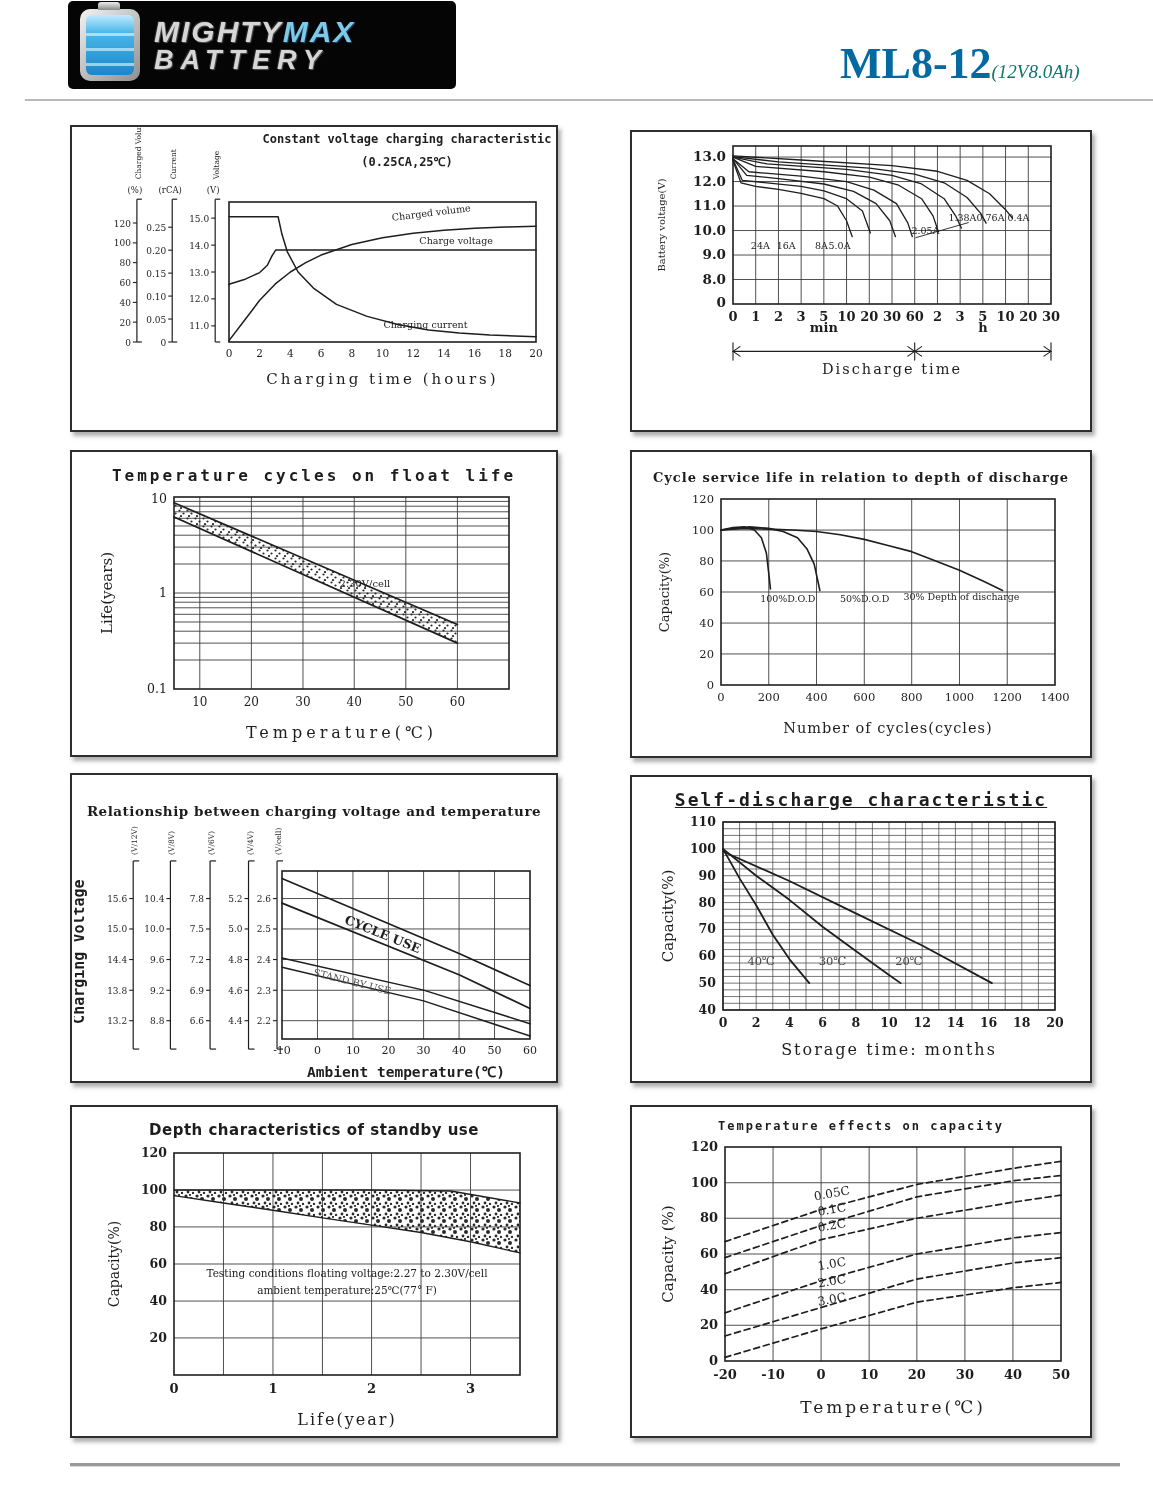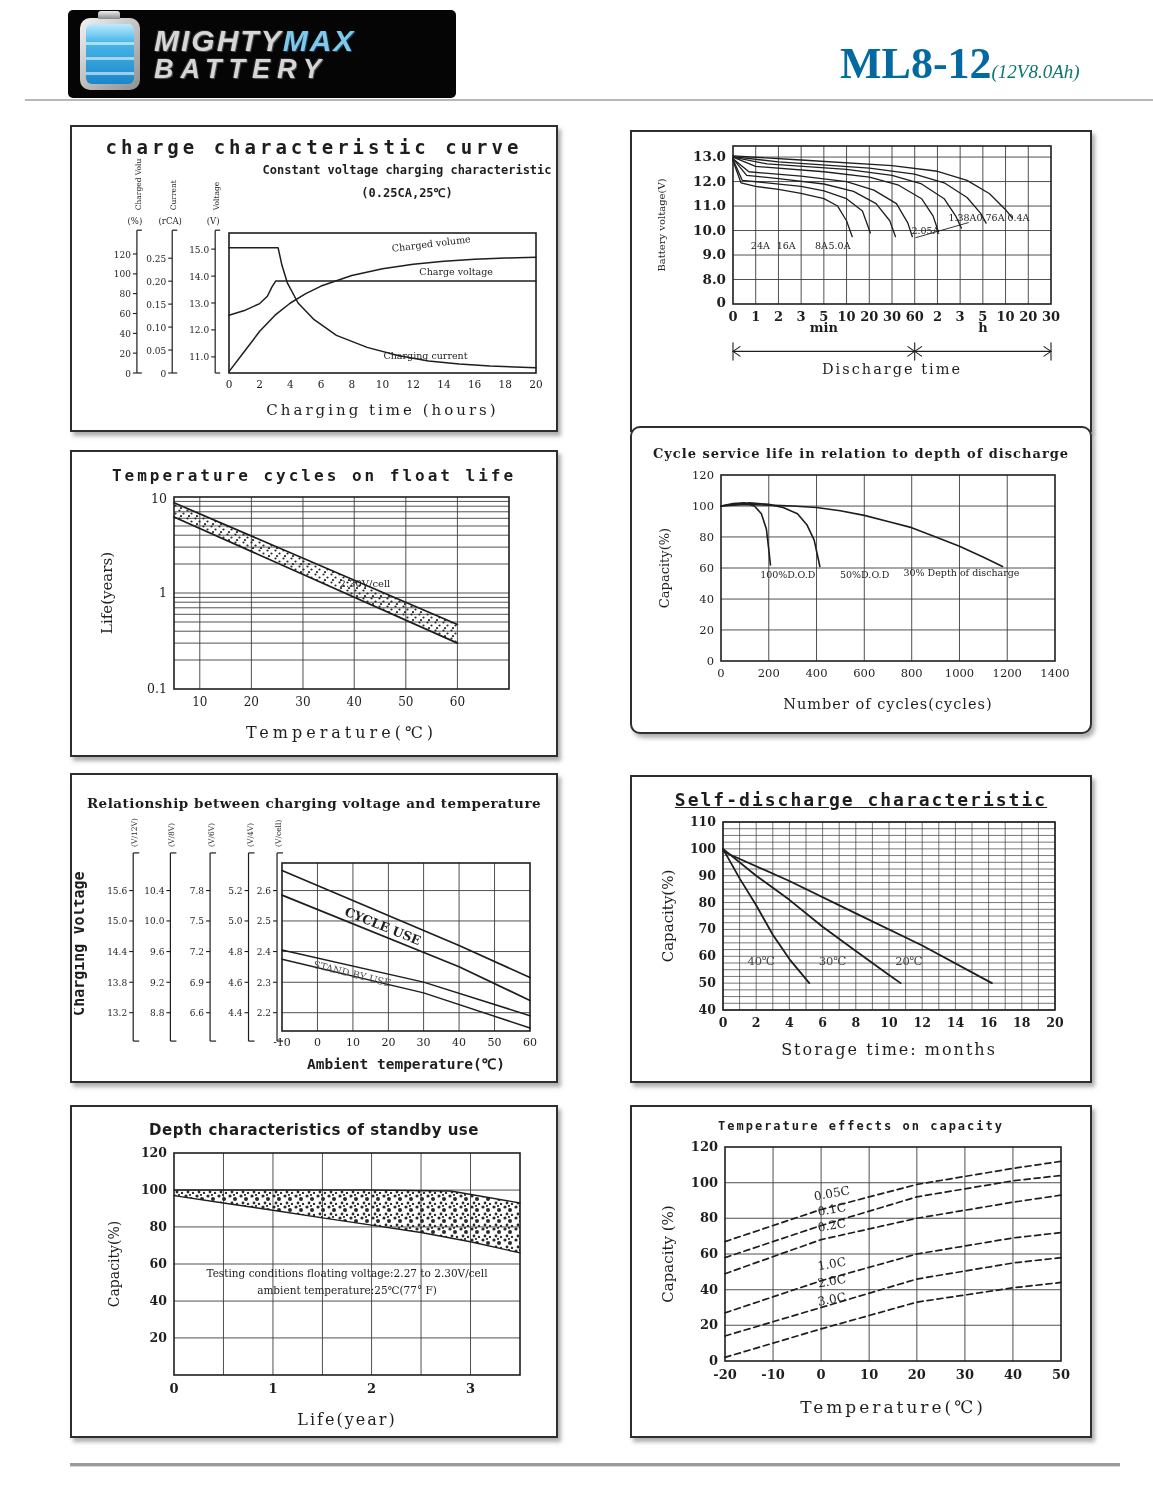--- a/index.html
+++ b/index.html
@@ -1,20 +1,20 @@
 <!DOCTYPE html>
 <html><head>
 <meta charset="utf-8">
 <style>
   html,body{margin:0;padding:0;background:#fff;}
   body{width:1153px;height:1500px;position:relative;font-family:"Liberation Sans",sans-serif;color:#222;}
   .hdr-rule{position:absolute;left:25px;top:99px;width:1128px;height:2px;background:#b8b8b8;}
   .ftr-rule{position:absolute;left:70px;top:1463px;width:1050px;height:3px;background:#9a9a9a;border-bottom:1px solid #d8d8d8;}
   
-  .logo{position:absolute;left:68px;top:10px;width:388px;height:88px;background:#050505;border-radius:5px;display:flex;align-items:center;padding-left:12px;box-sizing:border-box;}
+  .logo{position:absolute;left:68px;top:1px;width:388px;height:88px;background:#050505;border-radius:5px;display:flex;align-items:center;padding-left:12px;box-sizing:border-box;}
   .bat{width:60px;height:72px;background:linear-gradient(135deg,#f2f2f2,#8f8f8f);border-radius:10px;position:relative;padding:6px;box-sizing:border-box;}
   .bat:before{content:"";position:absolute;top:-7px;left:18px;width:22px;height:8px;background:linear-gradient(#eee,#888);border-radius:3px 3px 0 0;}
   .bat-in{width:100%;height:100%;border-radius:6px;background:linear-gradient(180deg,#bfeaff 0%,#49b7e8 30%,#1b86c9 100%);position:relative;overflow:hidden;}
   .bat-in i{display:block;position:absolute;left:0;width:100%;height:3px;background:rgba(255,255,255,.55);}
   .brand{margin-left:14px;line-height:1;}
   .brand .l1{font-size:30px;font-weight:bold;font-style:italic;letter-spacing:2px;}
   .brand .l2{font-size:27px;font-weight:bold;font-style:italic;letter-spacing:7px;}
   .silver{color:#d6d6d6;text-shadow:1px 1px 1px #555, -1px -1px 0 #fff2;}
   .blue{color:#7ec9e8;text-shadow:1px 1px 1px #246;}
   
@@ -24,29 +24,29 @@
   
   .panel{position:absolute;background:#fff;border:2px solid #2e2e2e;box-shadow:3px 4px 4px rgba(110,110,110,.55);box-sizing:border-box;overflow:hidden;}
   .ptitle{text-align:center;color:#1d1d1d;}
   .t-mono{font-family:"DejaVu Sans Mono",monospace;font-weight:bold;}
   .t-serif{font-family:"DejaVu Serif",serif;font-weight:bold;}
   .t-sans{font-family:"DejaVu Sans",sans-serif;font-weight:bold;}
   #p1 .ptitle{font-size:19px;letter-spacing:4px;margin-top:9px;}
   #p2 .ptitle{font-size:17px;letter-spacing:1px;margin-top:16px;}
   #p3 .ptitle{font-size:16px;letter-spacing:3px;margin-top:14px;}
   #p4 .ptitle{font-size:13px;letter-spacing:1px;margin-top:18px;}
-  #p5 .ptitle{font-size:13.5px;letter-spacing:.5px;margin-top:20px;}
+  #p5 .ptitle{font-size:13.5px;letter-spacing:.5px;margin-top:28px;}
   #p6 .ptitle{font-size:18px;letter-spacing:2px;margin-top:12px;text-decoration:underline;}
   #p7 .ptitle{font-size:15px;letter-spacing:.5px;margin-top:14px;}
   #p8 .ptitle{font-size:12px;letter-spacing:2px;margin-top:12px;}
   .panel svg{display:block;margin:0 auto;}
   #p1{left:70px;top:125px;width:488px;height:307px;}
   #p2{left:630px;top:130px;width:462px;height:302px;}
   #p3{left:70px;top:450px;width:488px;height:307px;}
-  #p4{left:630px;top:426px;width:462px;height:308px;border-radius:10px;}
+  #p4{left:630px;top:450px;width:462px;height:308px;}
   #p5{left:70px;top:773px;width:488px;height:310px;}
   #p6{left:630px;top:775px;width:462px;height:308px;}
   #p7{left:70px;top:1105px;width:488px;height:333px;}
   #p8{left:630px;top:1105px;width:462px;height:333px;}
 </style>
 </head>
 <body>
 
 <div class="logo">
   <div class="bat">
@@ -60,21 +60,20 @@
     <div class="l1"><span class="silver">MIGHTY</span><span class="blue">MAX</span></div>
     <div class="l2 silver">BATTERY</div>
   </div>
 </div>
 <div class="model">
   <span class="name">ML8-12</span><span class="spec">(12V8.0Ah)</span>
 </div>
 <div class="hdr-rule"></div>
 
 <div class="panel" id="p1">
-  <div class="ptitle t-mono">charge characteristic curve</div>
   <svg width="480" height="268" viewBox="0 0 480 268">
       <rect x="155" y="75" width="307" height="140" fill="none" stroke="#1e1e1e" stroke-width="1.6"></rect>
       <polyline points="155,157.18 170.35,152.56 185.7,145.56 193.375,138.28 197.98000000000002,128.9 201.8175,122.88 462,122.88" fill="none" stroke="#1e1e1e" stroke-width="1.5" stroke-dasharray="" stroke-linejoin="round" stroke-linecap="round"></polyline>
       <polyline points="155,89.84 204.12,89.84 207.95749999999998,107.34 213.32999999999998,124.84 224.075,145 239.425,161.1 262.45,177.34 293.15,189.38 323.85,197.5 354.55,202.89 385.25,206.11 415.95,208 462,209.68" fill="none" stroke="#1e1e1e" stroke-width="1.5" stroke-dasharray="" stroke-linejoin="round" stroke-linecap="round"></polyline>
       <polyline points="155,213.656 170.35,193.44 185.7,173.28 201.05,157.18 216.4,145 231.75,135.62 247.1,128.06 277.8,117.56 308.5,110.84 339.2,106.22 369.9,103.28 400.6,101.32 431.3,100.06 462,99.22" fill="none" stroke="#1e1e1e" stroke-width="1.5" stroke-dasharray="" stroke-linejoin="round" stroke-linecap="round"></polyline>
       <line x1="62.900000000000006" y1="215" x2="62.900000000000006" y2="72.2" stroke="#1e1e1e" stroke-width="1.2"></line>
       <line x1="62.900000000000006" y1="215" x2="67.9" y2="215" stroke="#1e1e1e" stroke-width="1.2"></line>
       <line x1="62.900000000000006" y1="72.2" x2="67.9" y2="72.2" stroke="#1e1e1e" stroke-width="1.2"></line>
       <line x1="58.900000000000006" y1="215" x2="62.900000000000006" y2="215" stroke="#1e1e1e" stroke-width="1.1"></line>
       <text x="56.900000000000006" y="218.5" text-anchor="end" font-size="9" fill="#1e1e1e" font-family="&quot;DejaVu Serif&quot;,serif">0</text>

